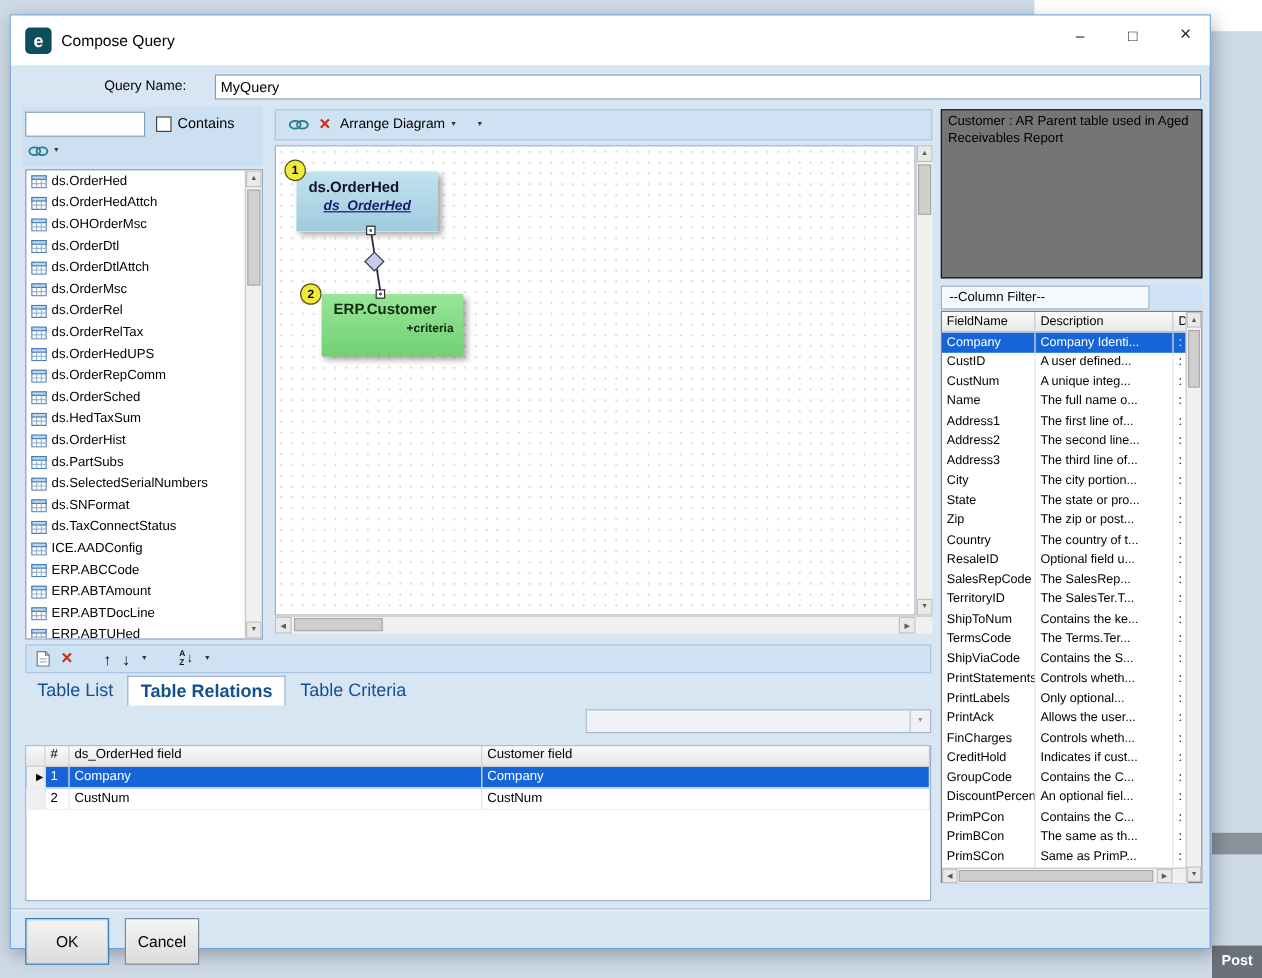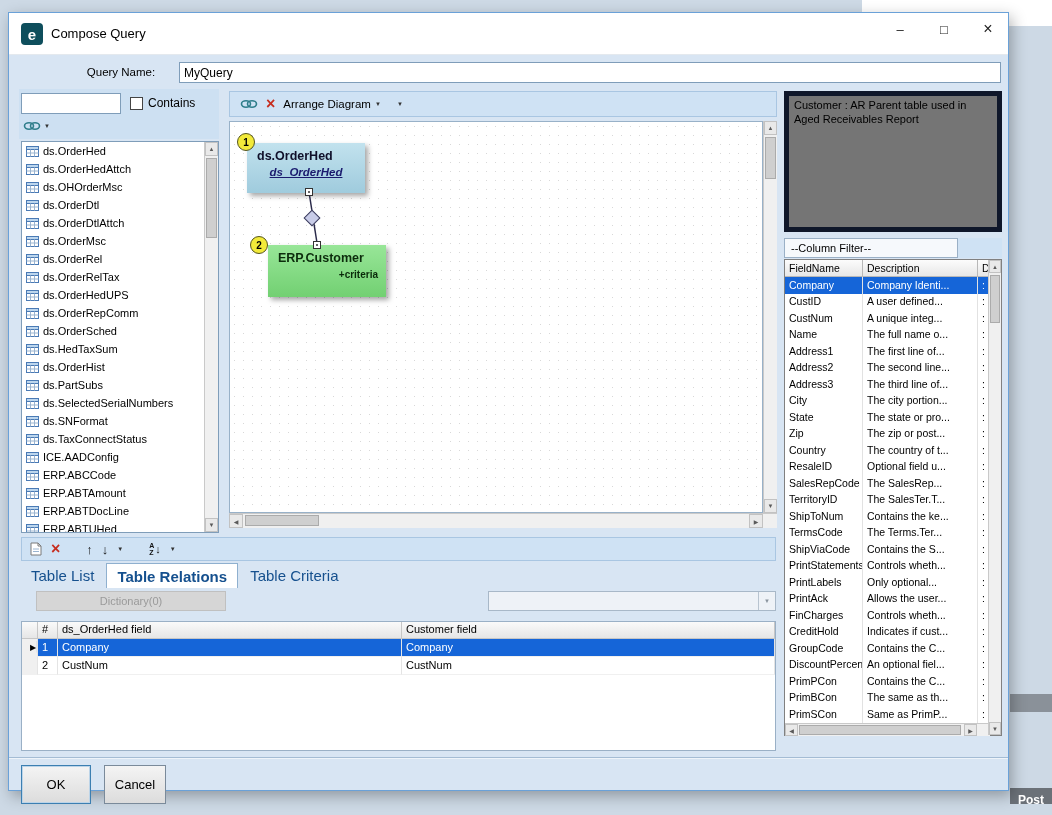--- a/index.html
+++ b/index.html
@@ -1,21 +1,21 @@
 <!DOCTYPE html>
 <html><head>
 <meta charset="utf-8">
 <style>
   *{margin:0;padding:0;box-sizing:border-box;font-family:"Liberation Sans","DejaVu Sans",sans-serif;}
   html,body{width:1052px;height:815px;overflow:hidden;background:#cdd9e5;position:relative;}
 
   
   .desk-white{position:absolute;left:862px;top:0;width:190px;height:26px;background:#ffffff;}
   .desk-band{position:absolute;left:1010px;top:694px;width:42px;height:18px;background:#8a9199;}
-  .desk-post{position:absolute;left:1010px;top:788px;width:42px;height:16px;background:#6b7178;color:#fff;
+  .desk-post{position:absolute;left:1010px;top:788px;width:42px;height:27px;background:#6b7178;color:#fff;
              font-weight:bold;font-size:12px;padding:5px 0 0 8px;overflow:hidden;white-space:nowrap;}
 
   
   .window{position:absolute;left:8px;top:12px;width:1001px;height:779px;background:#d8e5f3;
           border:1px solid #6aa1d8;box-shadow:3px 5px 14px rgba(0,0,0,.3);}
   .titlebar{position:absolute;left:0;top:0;width:100%;height:42px;background:#fff;border-bottom:1px solid #e4e9ee;}
   .app-icon{position:absolute;left:12px;top:10px;width:22px;height:22px;background:#0e4e5c;color:#fff;
             border-radius:4px;font-weight:bold;font-size:15px;display:flex;align-items:center;justify-content:center;}
   .win-title{position:absolute;left:42px;top:13px;font-size:13px;color:#000;}
   .win-btn{position:absolute;top:1px;width:44px;height:30px;display:flex;align-items:center;justify-content:center;
@@ -58,21 +58,21 @@
   .node-alias{font-style:italic;font-weight:bold;text-decoration:underline;font-size:11.5px;color:#1a1a6e;text-align:center;margin-top:3px;}
   .node-crit{font-weight:bold;font-size:10px;color:#0a2a0a;text-align:right;padding:4px 8px 0 0;}
   .num-circle{position:absolute;width:18px;height:18px;border-radius:50%;background:#f2ea3a;border:1px solid #55551e;
               display:flex;align-items:center;justify-content:center;font-size:10px;font-weight:bold;color:#000;z-index:5;}
   .joint{position:absolute;width:8px;height:8px;border:1px solid #333;background:radial-gradient(#666 1.2px,#fff 1.4px);z-index:4;}
   .diamond{position:absolute;left:76px;top:90px;width:12px;height:12px;background:#c8cce8;border:1.5px solid #3a3a5a;
            transform:rotate(45deg);z-index:3;}
   .edge-svg{position:absolute;left:0;top:0;z-index:2;}
 
   
-  .desc-box{position:absolute;left:775px;top:78px;width:218px;height:141px;background:#757575;border:5px solid #0f172a;
+  .desc-box{position:absolute;left:775px;top:78px;width:218px;height:141px;background:#757575;border:1px solid #0f172a;
             color:#000;font-size:11px;padding:3px 5px;line-height:1.25;}
   .cf-title-row{position:absolute;left:775px;top:225px;width:218px;height:20px;background:#cfe2f4;}
   .cf-title{position:absolute;left:0;top:0;width:174px;height:20px;background:#f6f9fc;border:1px solid #9ab0c6;
             font-size:11px;color:#000;padding:3px 0 0 6px;}
   .cf-grid{position:absolute;left:775px;top:246px;width:218px;height:477px;background:#fff;border:1px solid #808080;}
   .cf-head{position:absolute;left:0;top:0;width:205px;height:17px;display:flex;}
   .cf-head span{background:linear-gradient(#fcfcfc,#e7e7e7);border-right:1px solid #b8b8b8;border-bottom:1px solid #b8b8b8;
                 font-size:10.5px;color:#000;padding:2px 0 0 4px;overflow:hidden;white-space:nowrap;}
   .cf-rows{position:absolute;left:0;top:17px;width:205px;height:446px;overflow:hidden;}
   .cf-row{height:16.5px;display:flex;font-size:10.5px;color:#000;}
@@ -664,21 +664,20 @@
 
   <div class="tabs">
 
       <div class="tab">Table List</div>
 
       <div class="tab selected">Table Relations</div>
 
       <div class="tab">Table Criteria</div>
     </div>
 
-  <div class="dict-btn">Dictionary(0)</div>
   <div class="join-label">Join type:</div>
   <div class="join-combo">
     <span style="font-size:11px;padding-left:4px;"></span>
     <span class="join-arrow">▼</span>
   </div>
 
   <div class="rel-grid">
     <div class="rel-head">
       <span class="rh-gutter"></span>
       <span class="rh-num">#</span>

